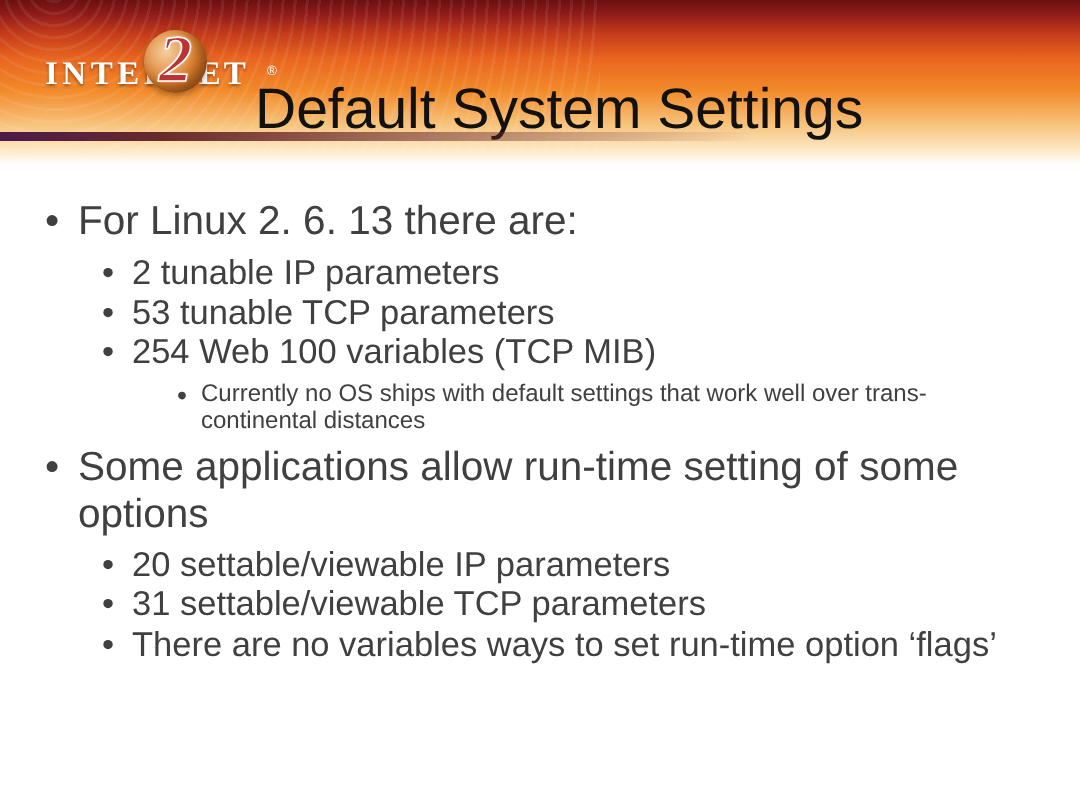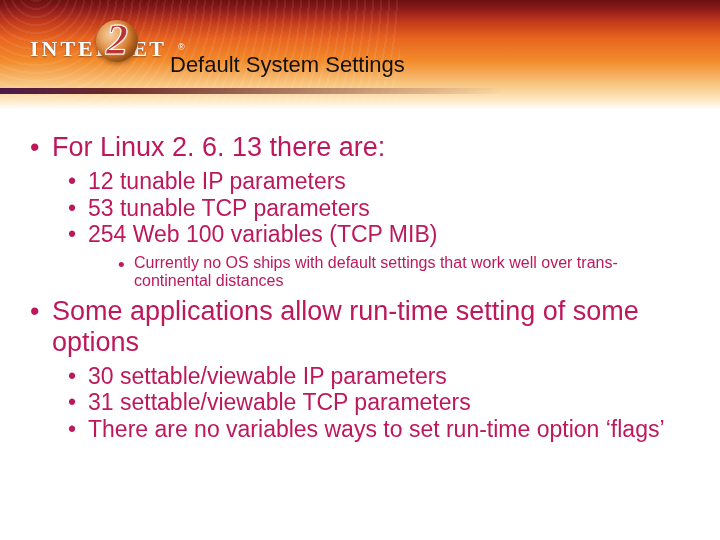--- a/index.html
+++ b/index.html
@@ -89,27 +89,27 @@
   .logo-reg {
     position: absolute;
     left: 148px; top: 20px;
     font-size: 9px;
     color: #fff;
   }
   .slide-title {
     position: absolute;
     left: 170px;
     top: 52px;
-    font-size: 22px;
+    font-size: 38px;
     color: #111;
     font-weight: 400;
   }
   .content {
     padding: 22px 28px 0 28px;
-    color: #be185d;
+    color: #404040;
   }
   ul { list-style: none; }
   .lvl1 > li {
     position: relative;
     padding-left: 24px;
     font-size: 27px;
     line-height: 1.12;
     margin-bottom: 4px;
   }
   .lvl1 > li::before {
@@ -169,40 +169,40 @@
   </div>
   <div class="slide-title">Default System Settings</div>
 </div>
 
 <div class="content">
   <ul class="lvl1">
     <li>
       <span>For Linux 2. 6. 13 there are:</span>
       <ul class="lvl2">
         <li>
-          <span>12 tunable IP parameters</span>
+          <span>2 tunable IP parameters</span>
         </li>
         <li>
           <span>53 tunable TCP parameters</span>
         </li>
         <li>
           <span>254 Web 100 variables (TCP MIB)</span>
           <ul class="lvl3">
             <li>
               <span>Currently no OS ships with default settings that work well over trans-continental distances</span>
             </li>
           </ul>
         </li>
       </ul>
     </li>
     <li>
       <span>Some applications allow run-time setting of some options</span>
       <ul class="lvl2">
         <li>
-          <span>30 settable/viewable IP parameters</span>
+          <span>20 settable/viewable IP parameters</span>
         </li>
         <li>
           <span>31 settable/viewable TCP parameters</span>
         </li>
         <li>
           <span>There are no variables ways to set run-time option ‘flags’</span>
         </li>
       </ul>
     </li>
   </ul>

